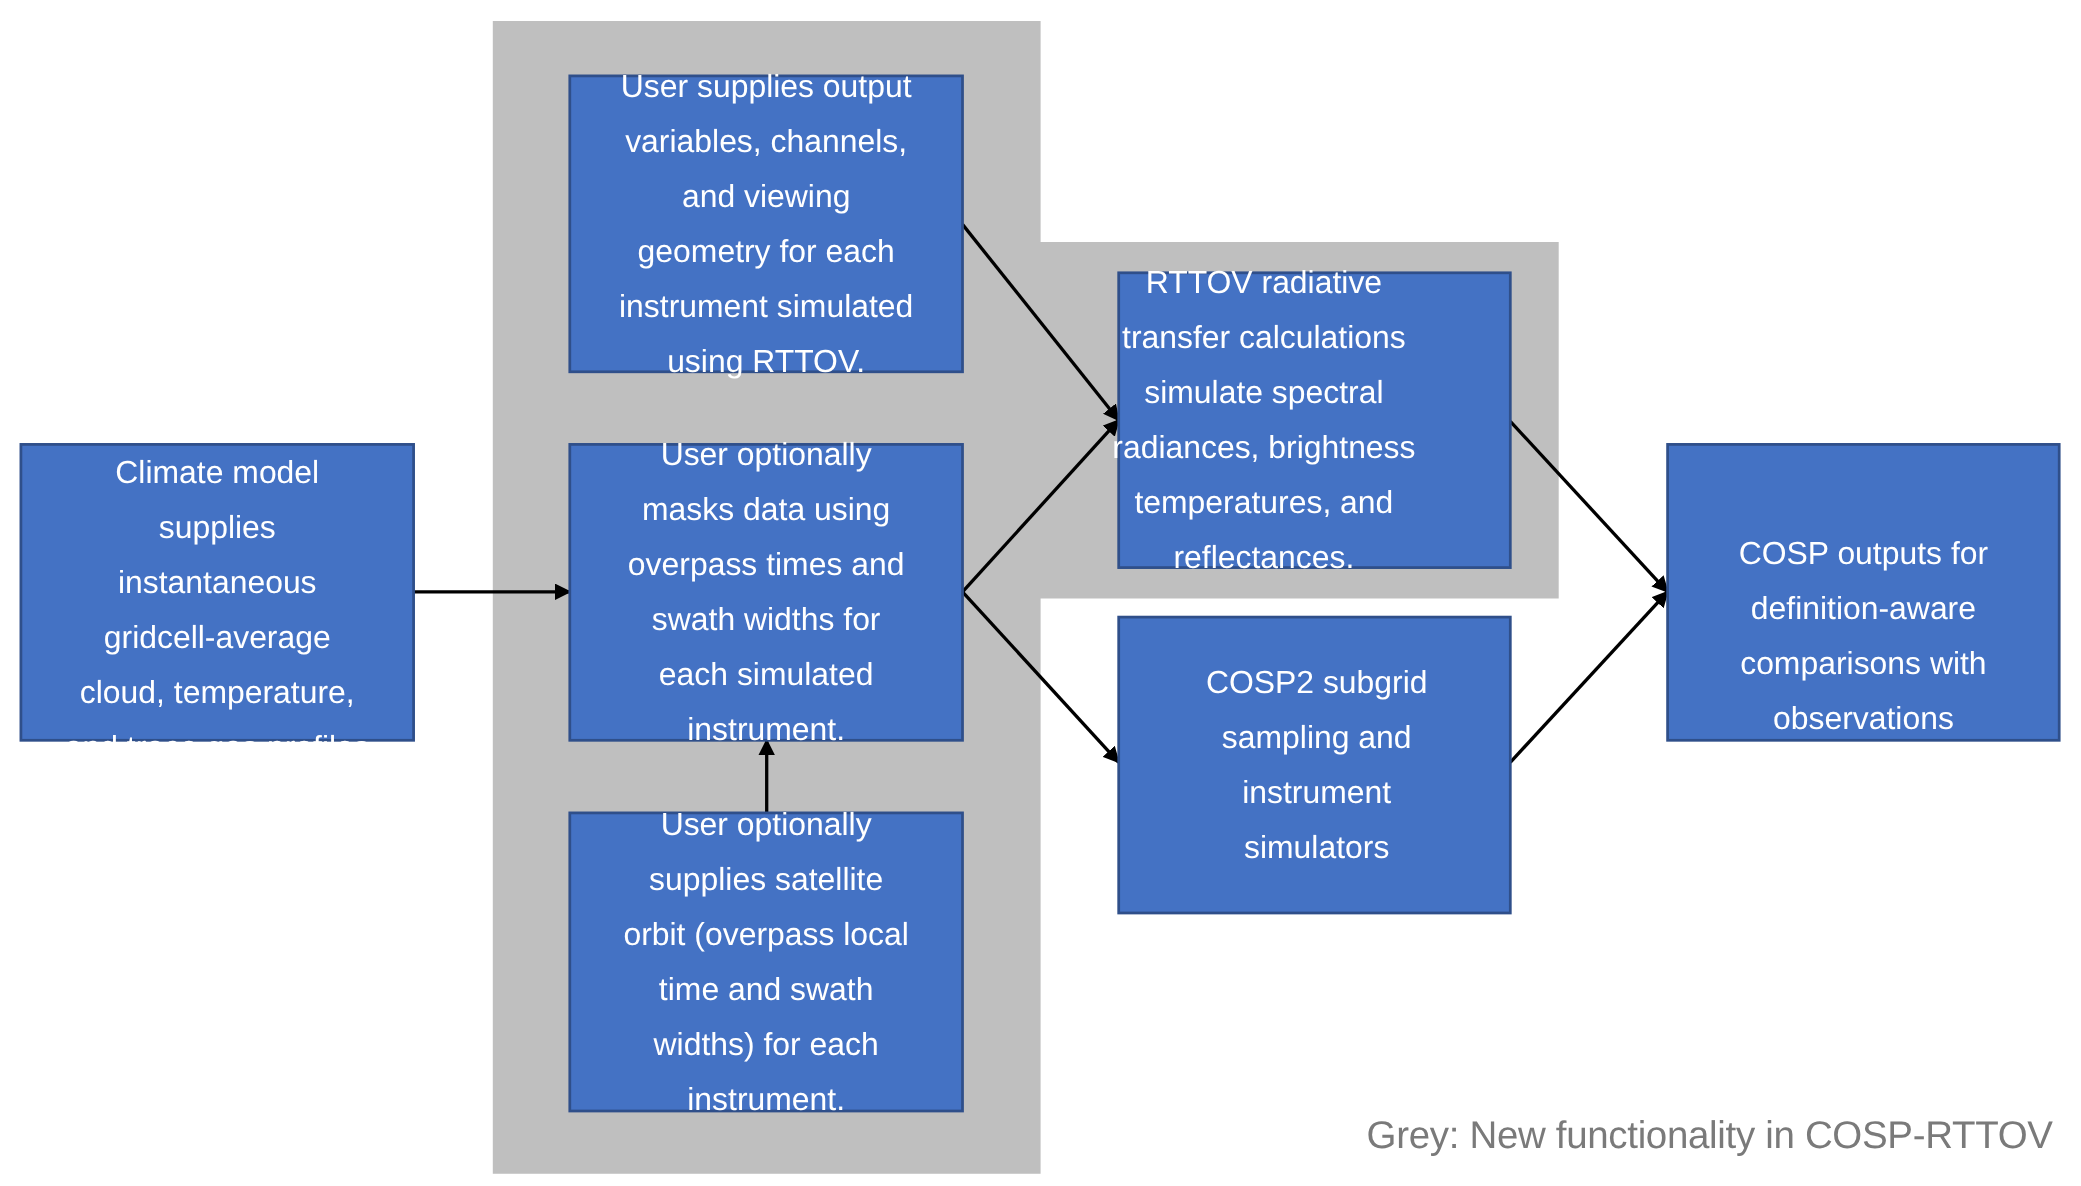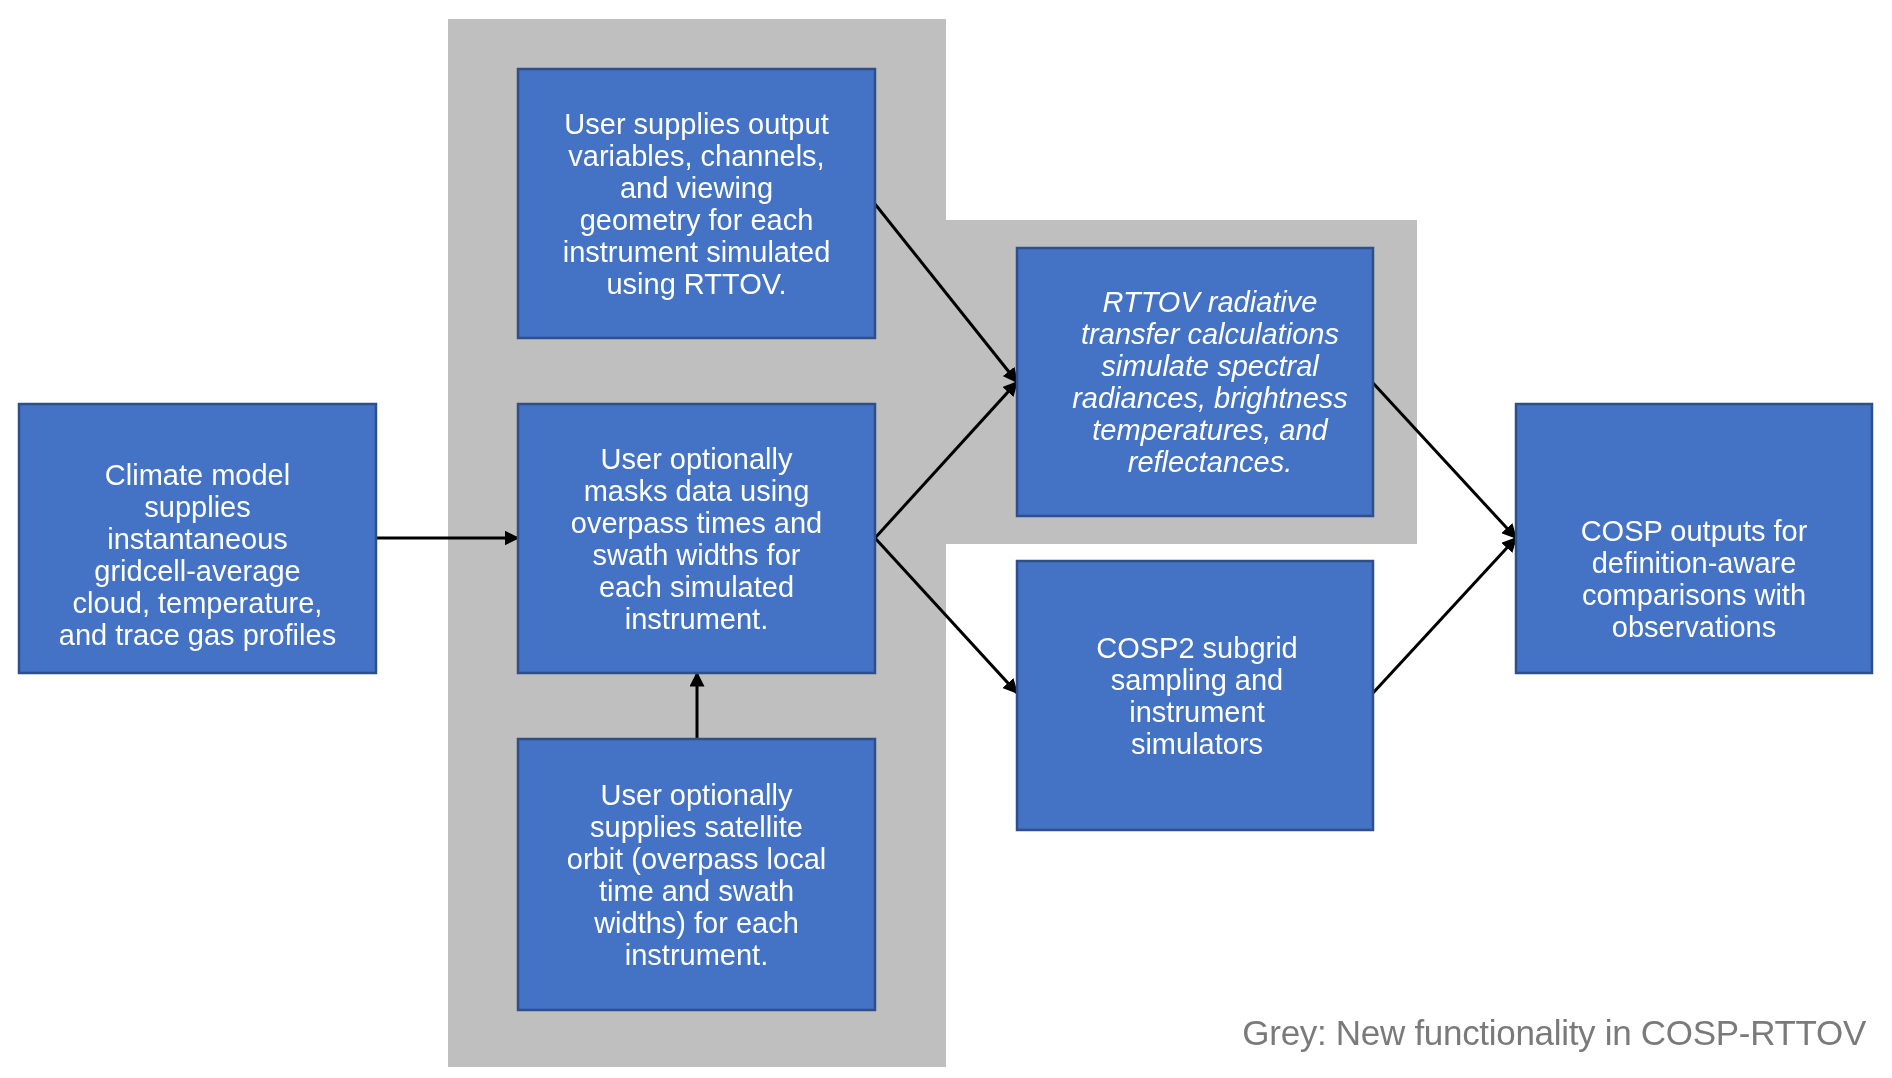--- a/index.html
+++ b/index.html
@@ -2,21 +2,21 @@
 <html><head>
 <meta charset="utf-8">
 <style>
   html, body { margin: 0; padding: 0; background: #ffffff; }
   body { width: 1892px; height: 1078px; position: relative; overflow: hidden;
          font-family: "Liberation Sans", "DejaVu Sans", sans-serif; }
   #diagram { position: absolute; left: 0; top: 0; }
   .grey-region { fill: #bfbfbf; }
   .node-rect { fill: #4472c4; stroke: #2f4f8a; stroke-width: 2.5; }
   .node-text { position: absolute; display: flex; align-items: center; justify-content: center;
-               text-align: center; color: #ffffff; font-size: 29px; line-height: 32px;
+               text-align: center; color: #ffffff; font-size: 29px; line-height: 50px;
                padding: 0 10px; box-sizing: border-box; white-space: pre-line; }
   .edge { stroke: #000000; stroke-width: 3; fill: none; }
   .legend { position: absolute; right: 26px; top: 1013px; font-size: 35px; color: #7a7a7a;
             white-space: nowrap; letter-spacing: -0.3px; margin-left: 22px; }
 </style>
 </head>
 <body>
 
 <svg id="diagram" width="1892" height="1078">
   <defs>
@@ -63,21 +63,21 @@
 overpass times and
 swath widths for
 each simulated
 instrument.</span></div>
     <div class="node-text" style="left: 518px; top: 739px; width: 357px; height: 271px;"><span>User optionally
 supplies satellite
 orbit (overpass local
 time and swath
 widths) for each
 instrument.</span></div>
-    <div class="node-text" style="left: 1050px; top: 248px; width: 320px; height: 268px; font-style: italic;"><span>RTTOV radiative
+    <div class="node-text" style="left: 989px; top: 248px; width: 320px; height: 268px;"><span>RTTOV radiative
 transfer calculations
 simulate spectral
 radiances, brightness
 temperatures, and
 reflectances.</span></div>
     <div class="node-text" style="left: 1017px; top: 561px; width: 360px; height: 269px;"><span>COSP2 subgrid
 sampling and
 instrument
 simulators</span></div>
     <div class="node-text" style="left: 1516px; top: 404px; width: 356px; height: 349px;"><span>COSP outputs for

